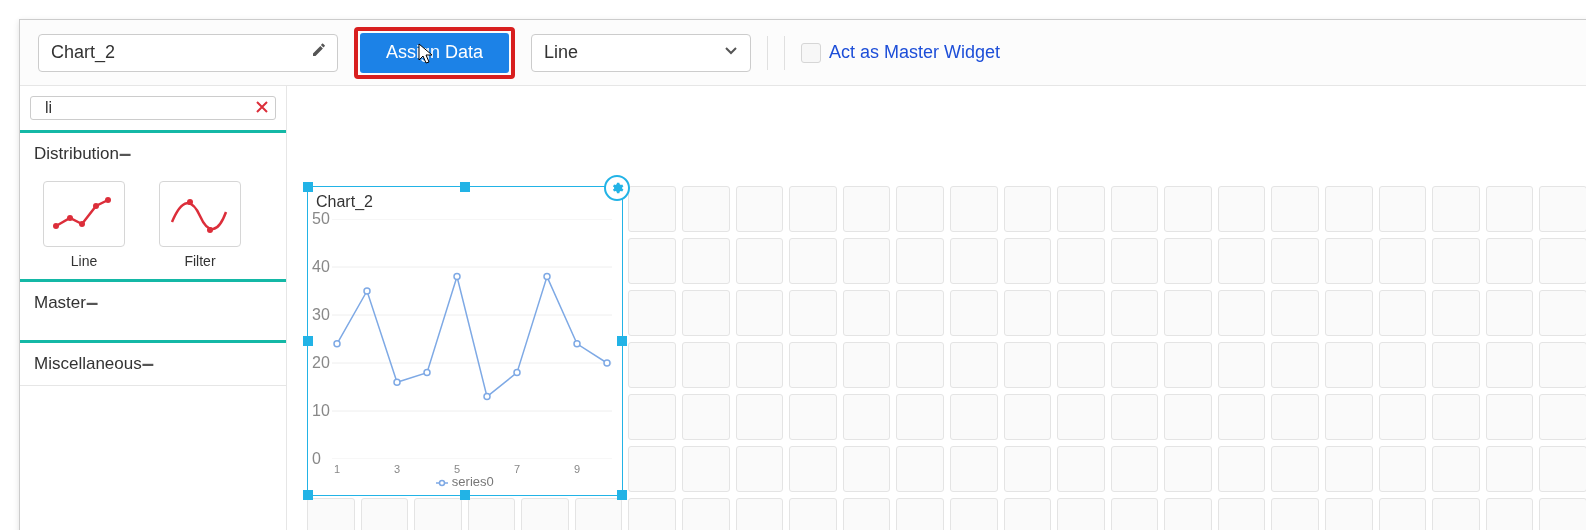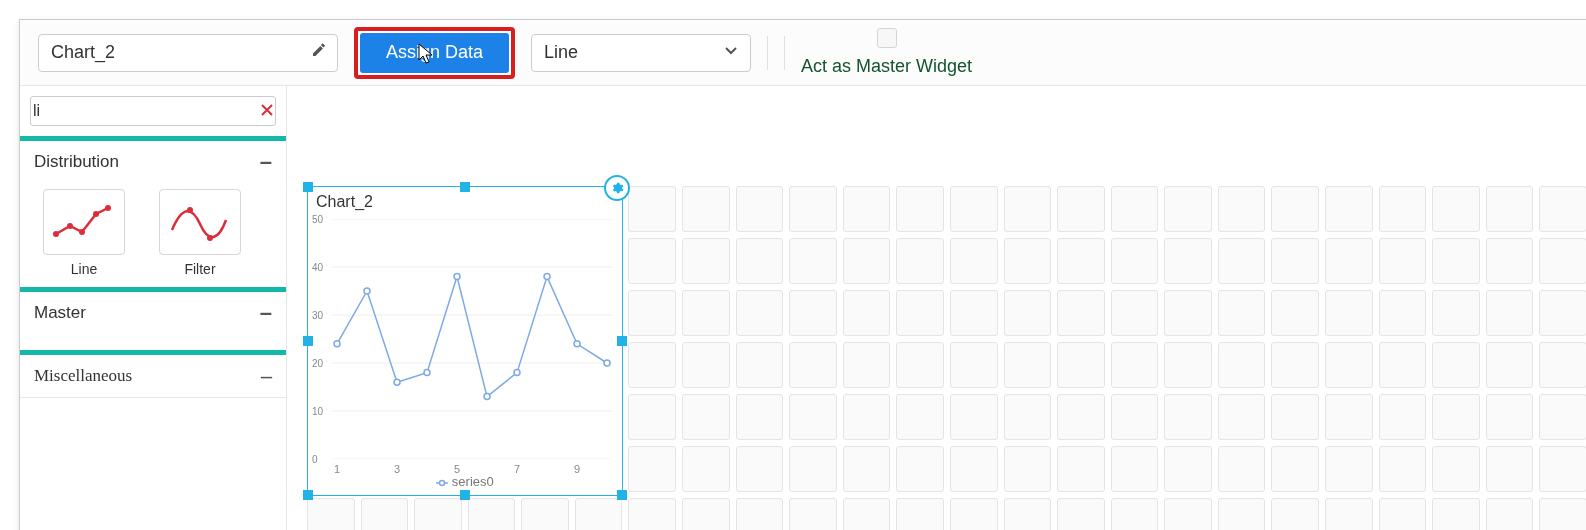--- a/index.html
+++ b/index.html
@@ -87,48 +87,48 @@
     width: 220px;
     padding: 0 12px;
     font-size: 18px;
     justify-content: space-between;
   }
   .vbar { width:1px; height:34px; background:#e0e0e0; }
   .chk {
     display: flex; align-items: center; gap: 8px; font-size: 18px;
   }
   .chk .box { width:20px; height:20px; border:1px solid #aaa; border-radius:3px; background:#fff; }
-  .chk.disabled { color:#14532d;flex-direction:column; }
+  .chk.disabled { color:#1d4ed8; }
   .chk.disabled .box { border-color:#d6d6d6; background:#f7f7f7; }
   
   .main {
     flex:1;
     display:flex;
     min-height:0;
   }
   
   .sidebar {
     width: 267px;
     border-right: 1px solid #e6e6e6;
     display:flex; flex-direction:column;
     background:#fff;
   }
   .search {
     margin:10px;
     display:flex; align-items:center;
     border:1px solid #ccc; border-radius:3px;
-    height:30px; padding:0 0;
+    height:24px; padding:0 12px;
   }
   .search input { border:none; outline:none; flex:1; font-size:16px; color:#333; }
   .cat-header {
-    display:flex; align-items:center; justify-content:space-between;
+    display:flex; align-items:center; 
     padding: 8px 14px;
     font-size: 17px;
     color:#333;
-    border-top:5px solid #14b8a6;
+    border-top:3px solid #14b8a6;
   }
   .cat-header .minus { font-size:22px; color:#555; font-weight:bold; }
   .cat-body {
     display:flex;
     gap: 28px;
     padding: 6px 20px 10px 20px;
   }
   .widget-item {
     display:flex; flex-direction:column; align-items:center;
     font-size:14px; color:#333;
@@ -181,21 +181,21 @@
     border:2px solid #22b3e6;
     border-radius:50%;
     background:#fff;
     display:flex; align-items:center; justify-content:center;
     z-index:4;
   }
   .chart-title { font-size:16px; padding:6px 8px; color:#333; }
   .plot {
     position:absolute; left:24px; top:32px; right:10px; bottom:36px;
   }
-  .y-tick { position:absolute; left:-20px; font-size:10px; color:#888; transform:translateY(-50%); }
+  .y-tick { position:absolute; left:-20px; font-size:16px; color:#888; transform:translateY(-50%); }
   .x-tick { position:absolute; bottom:-16px; font-size:11px; color:#888; transform:translateX(-50%); }
   .legend { position:absolute; bottom:6px; left:0; right:0; text-align:center; font-size:13px; color:#777; }
 </style>
 </head>
 <body>
 
 <div class="container">
 
   <div class="toolbar">
     <div class="name-input">
@@ -281,21 +281,21 @@
         </div>
       </div>
 
       <div class="cat-header">
         <span>Master</span>
         <span class="minus">–</span>
       </div>
       <div class="cat-body">
       </div>
 
-      <div class="cat-header" style="border-bottom:1px solid #e6e6e6;font-family:Liberation Serif, serif;">
+      <div class="cat-header" style="border-bottom:1px solid #e6e6e6;">
         <span>Miscellaneous</span>
         <span class="minus">–</span>
       </div>
     </div>
 
     <div class="canvas">
       <div class="grid" id="grid">
           <div class="grid-cell"></div>
           <div class="grid-cell"></div>
           <div class="grid-cell"></div>

